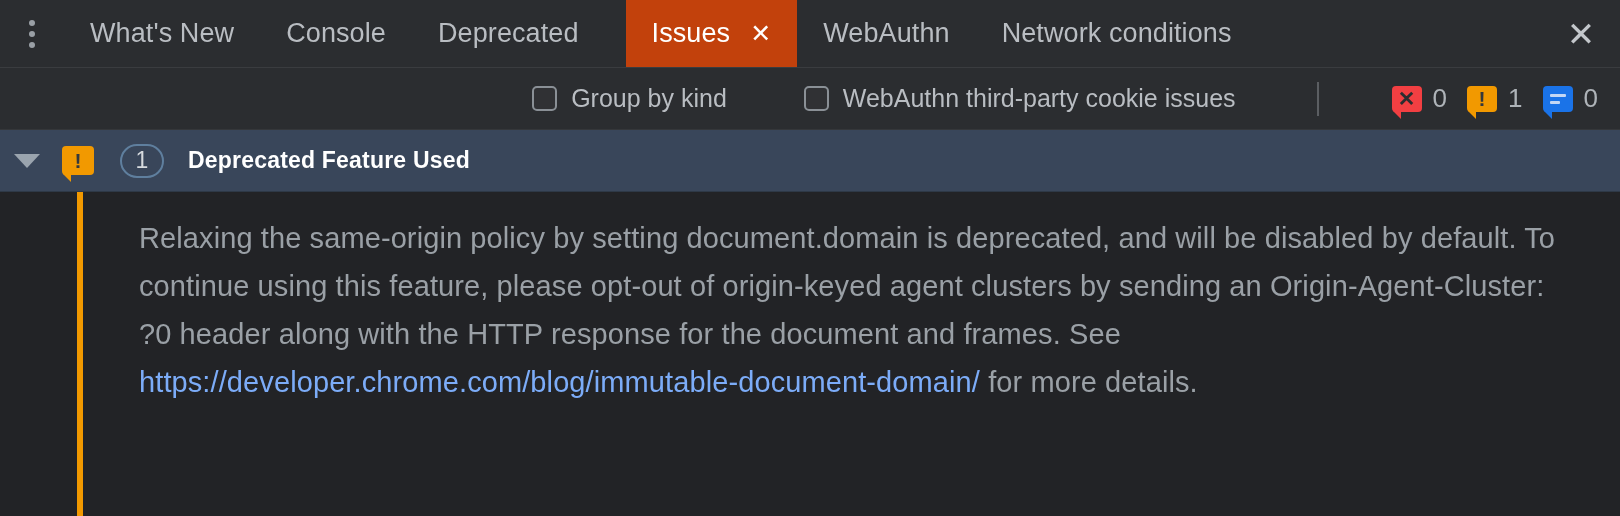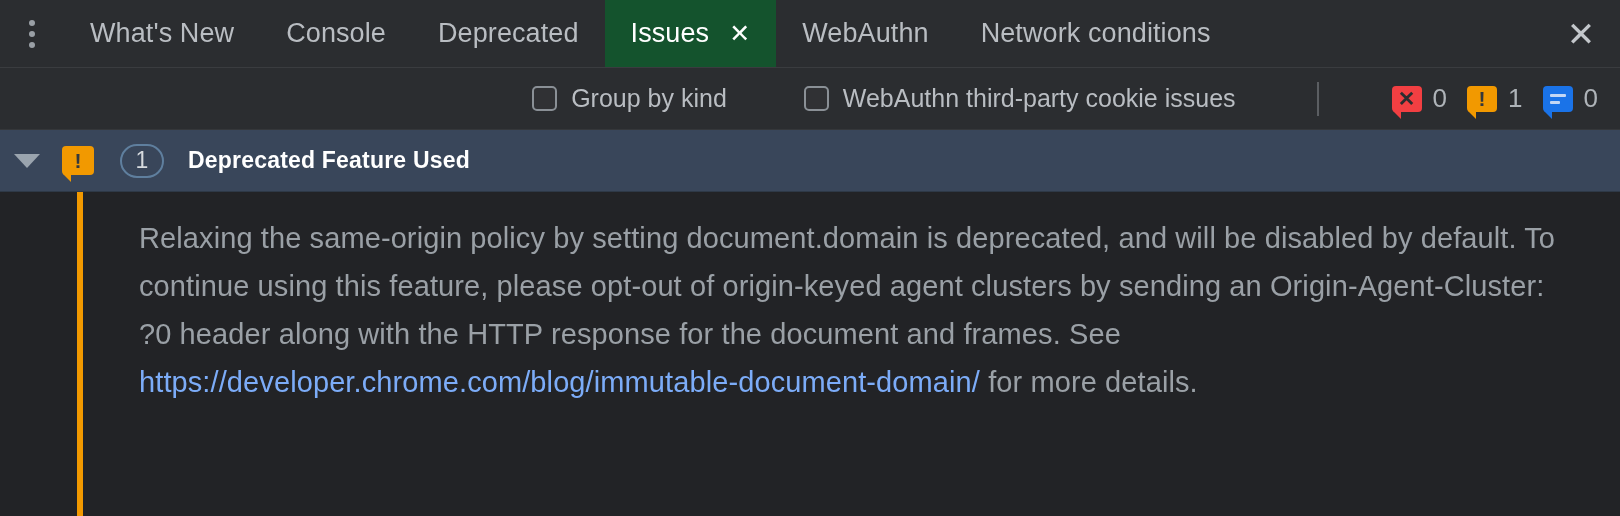--- a/index.html
+++ b/index.html
@@ -44,22 +44,23 @@
     align-items: center;
     justify-content: center;
     padding: 0 26px;
     font-size: 27px;
     color: #b9bdc2;
     letter-spacing: 0.1px;
     cursor: pointer;
     white-space: nowrap;
   }
   .tab.selected {
-    background: #14532d;
+    background: #c2410c;
     color: #ffffff;
+    margin-left: 21px;
   }
   .tab .tab-close {
     margin-left: 20px;
     font-size: 25px;
     line-height: 1;
     color: #ffffff;
     font-weight: 300;
   }
   #tab-spacer { flex: 1 1 auto; }
   #panel-close {

